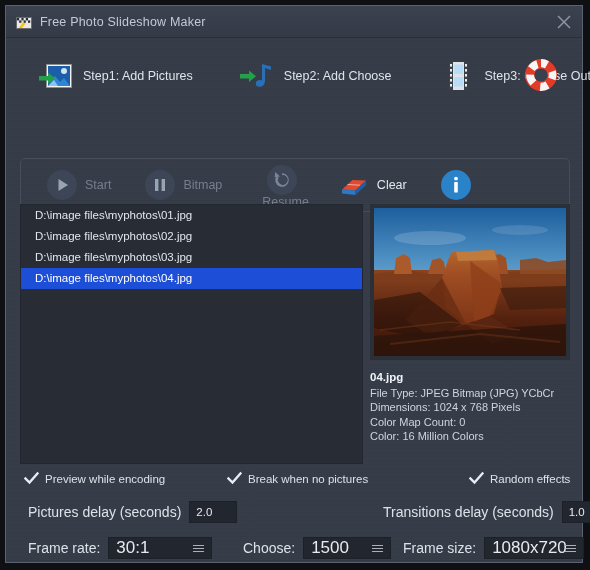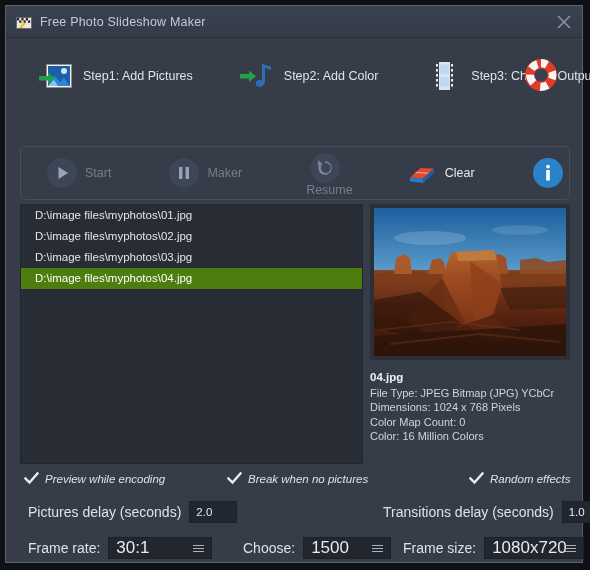--- a/index.html
+++ b/index.html
@@ -113,29 +113,28 @@
     top: 6px;
     width: 38px;
     height: 38px;
     cursor: pointer;
   }
 
   
   #controls-group {
     position: absolute;
     left: 14px;
-    top: 108px;
+    top: 120px;
     width: 550px;
     height: 54px;
     border: 1px solid #464d5b;
     border-radius: 5px;
     box-sizing: border-box;
     display: flex;
     align-items: center;
-    gap: 24px;
   }
   .ctrl-item {
     display: flex;
     align-items: center;
     height: 40px;
   }
   .ctrl-item.enabled { cursor: pointer; }
   .ctrl-item.disabled { cursor: default; }
   #ctrl-start  { margin-left: 26px; }
   #ctrl-stop   { margin-left: 38px; }
@@ -181,21 +180,21 @@
     height: 21px;
     line-height: 21px;
     font-size: 11.5px;
     color: #e2e6ec;
     padding-left: 14px;
     white-space: nowrap;
     cursor: pointer;
     box-sizing: border-box;
   }
   .file-row.selected {
-    background: #4d7c0f;
+    background: #1d4ed8;
     color: #ffffff;
   }
 
   
   #preview-panel {
     position: absolute;
     left: 364px;
     top: 166px;
     width: 200px;
     height: 260px;
@@ -224,21 +223,20 @@
   }
   .info-line { display: block; white-space: nowrap; }
 
   
   #checkbox-row {
     position: absolute;
     left: 18px;
     top: 433px;
     width: 548px;
     height: 20px;
-    font-style: italic;
   }
   .checkbox-item {
     position: absolute;
     display: flex;
     align-items: center;
     cursor: pointer;
     top: 0;
   }
   #chk-preview { left: 0px; }
   #chk-break   { left: 203px; }
@@ -390,21 +388,21 @@
         <span class="step-icon">
           <svg width="36" height="34" viewBox="0 0 36 34">
             <g>
               <rect x="1" y="15" width="11" height="4.5" fill="#22a14a"></rect>
               <path d="M10 11.5 L17 17.2 L10 22.9 Z" fill="#22a14a"></path>
             </g>
             <path d="M23 5 L32 7.5 L32 11 L26 9 L26 22 C26 25.5 23 27.5 20.5 27.5 C18.3 27.5 17 26.2 17 24.6 C17 22.3 19.4 20.8 22 21.4 L23 21.7 Z" fill="#2a70b8"></path>
             <ellipse cx="20.8" cy="24.4" rx="3.9" ry="3.2" fill="#2a70b8"></ellipse>
           </svg>
         </span>
-        <span class="step-label">Step2: Add Color</span>
+        <span class="step-label">Step2: Add Choose</span>
       </div>
 
       <div class="step-item" id="step-3">
         <span class="step-icon">
           <svg width="36" height="34" viewBox="0 0 36 34">
             <rect x="9" y="3" width="19" height="28" fill="#dfe3e8"></rect>
             <rect x="9" y="3" width="4" height="28" fill="#3b3f46"></rect>
             <rect x="24" y="3" width="4" height="28" fill="#3b3f46"></rect>
             <g fill="#e8ecf1">
               <rect x="10" y="5" width="2" height="2.6"></rect>
@@ -454,21 +452,21 @@
 
 
       <div class="ctrl-item disabled" id="ctrl-pause">
         <span class="ctrl-icon">
           <span class="circle-btn circle-disabled"></span>
           <svg width="30" height="30" viewBox="0 0 30 30" style="position:absolute;left:0;top:0">
             <rect x="10" y="9" width="3.4" height="12" fill="#9aa3b2"></rect>
             <rect x="16.6" y="9" width="3.4" height="12" fill="#9aa3b2"></rect>
           </svg>
         </span>
-        <span class="ctrl-label">Maker</span>
+        <span class="ctrl-label">Bitmap</span>
       </div>
 
       <div class="ctrl-item disabled" id="ctrl-resume">
         <span class="ctrl-icon">
           <span class="circle-btn circle-disabled"></span>
           <svg width="30" height="30" viewBox="0 0 30 30" style="position:absolute;left:0;top:0">
             <path d="M15 8.2 a6.8 6.8 0 1 1 -5.6 3 L11.6 12.6 a4.9 4.9 0 1 0 3.4 -2.4 Z" fill="#7c8595"></path>
             <path d="M8.4 7 L13 11.6 L7.6 12.2 Z" fill="#7c8595"></path>
           </svg>
         </span>

